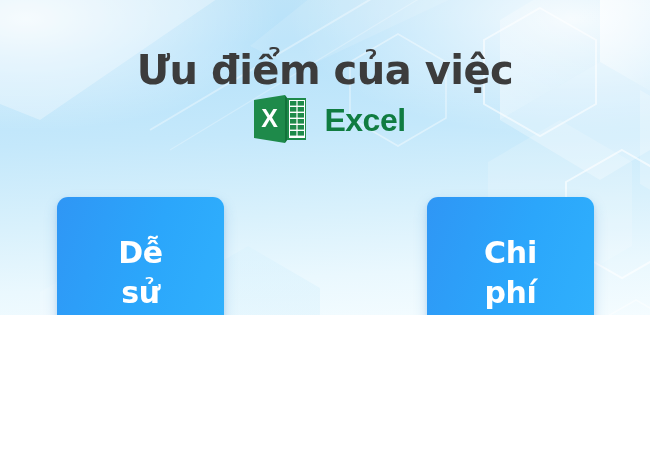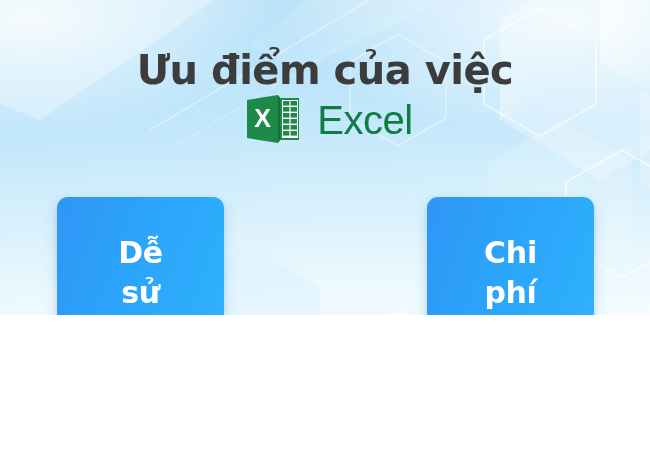--- a/index.html
+++ b/index.html
@@ -49,22 +49,22 @@
   .title-text {
     font-family: "DejaVu Sans", sans-serif;
     font-weight: bold;
     font-size: 40px;
     letter-spacing: -0.5px;
     color: #3c3c3c;
     vertical-align: middle;
   }
   .excel-word {
     font-family: "Liberation Sans", sans-serif;
-    font-weight: normal;
-    font-size: 40px;
+    font-weight: bold;
+    font-size: 32px;
     color: #107c41;
     vertical-align: middle;
     letter-spacing: -0.5px;
     margin-left: 17px;
   }
   .excel-logo {
     display: inline-block;
     vertical-align: middle;
     width: 52px;
     height: 48px;

